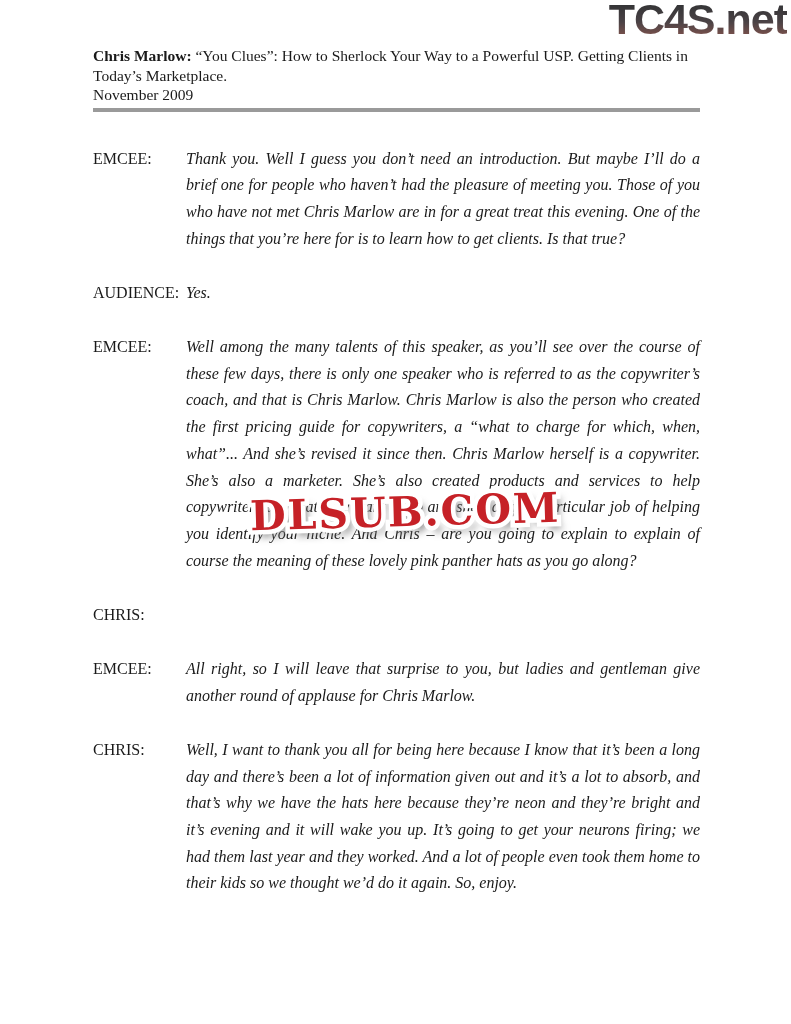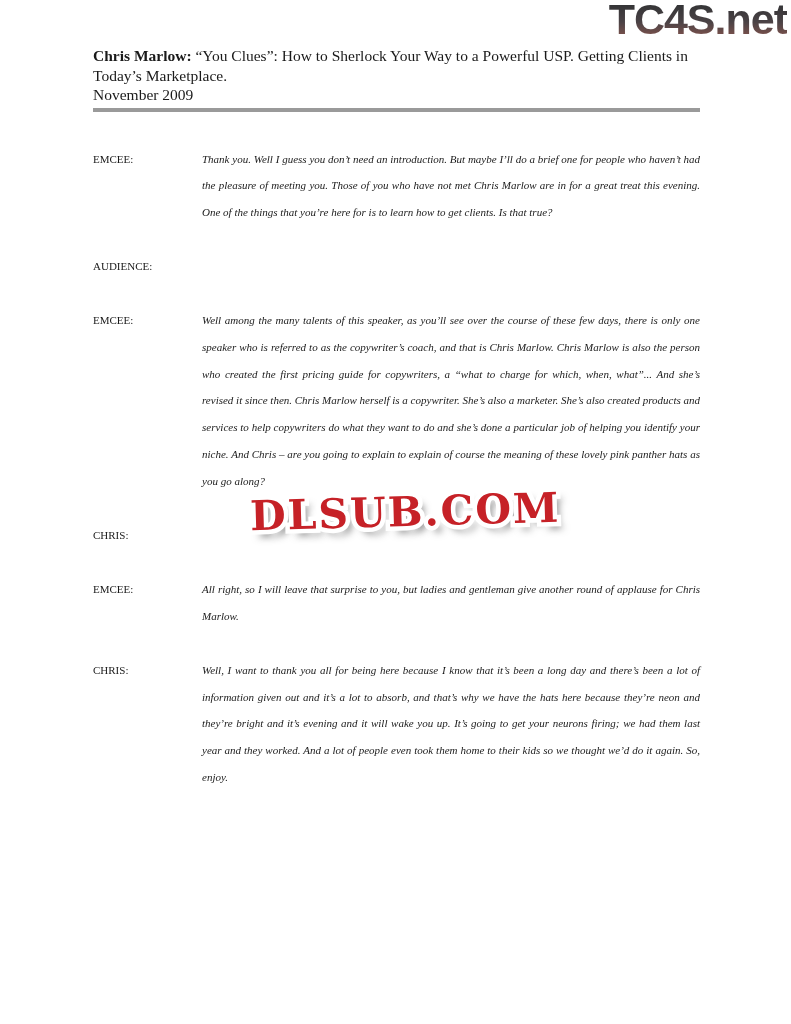--- a/index.html
+++ b/index.html
@@ -46,24 +46,23 @@
     height: 4px;
     background: #9a9a9a;
     margin-top: 3px;
     border: none;
   }
 
   
   .transcript { margin-top: 34px; }
   .para {
     display: flex;
-    font-size: 11px;
+    font-size: 16px;
     line-height: 26.7px;
     margin-bottom: 27.5px;
-    gap: 16px;
   }
   .para:last-child { margin-bottom: 0; }
   .speaker {
     flex: 0 0 93px;
     width: 93px;
   }
   .para-text {
     flex: 1 1 auto;
     text-align: justify;
     text-align-last: left;
@@ -135,20 +134,21 @@
 
     <div class="transcript">
 
       <div class="para">
         <div class="speaker">EMCEE:</div>
         <div class="para-text">Thank you. Well I guess you don’t need an introduction. But maybe I’ll do a brief one for people who haven’t had the pleasure of meeting you. Those of you who have not met Chris Marlow are in for a great treat this evening. One of the things that you’re here for is to learn how to get clients. Is that true?</div>
       </div>
 
       <div class="para">
         <div class="speaker">AUDIENCE:</div>
+        <div class="para-text">Yes.</div>
       </div>
 
       <div class="para">
         <div class="speaker">EMCEE:</div>
         <div class="para-text">Well among the many talents of this speaker, as you’ll see over the course of these few days, there is only one speaker who is referred to as the copywriter’s coach, and that is Chris Marlow. Chris Marlow is also the person who created the first pricing guide for copywriters, a “what to charge for which, when, what”... And she’s revised it since then. Chris Marlow herself is a copywriter. She’s also a marketer. She’s also created products and services to help copywriters do what they want to do and she’s done a particular job of helping you identify your niche. And Chris – are you going to explain to explain of course the meaning of these lovely pink panther hats as you go along?</div>
       </div>
 
       <div class="para">
         <div class="speaker">CHRIS:</div>
       </div>

